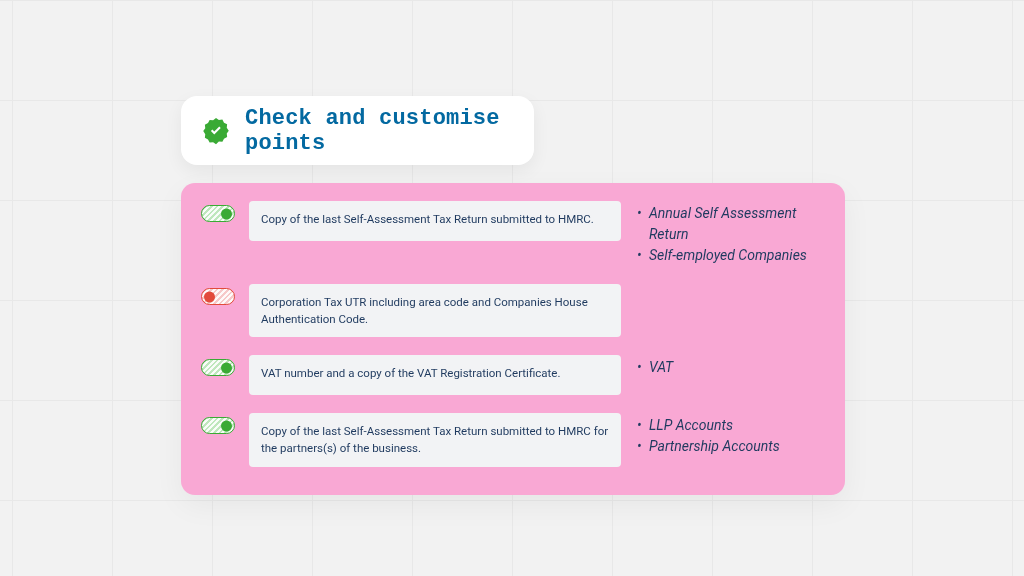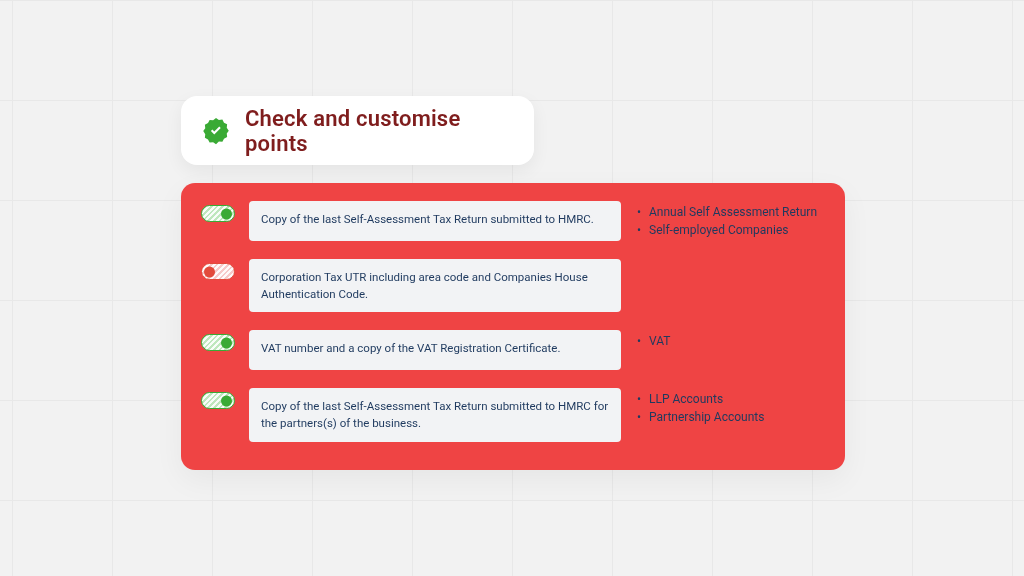--- a/index.html
+++ b/index.html
@@ -33,30 +33,31 @@
     gap: 14px;
     padding: 0 20px;
   }
   .badge-icon {
     width: 30px; height: 30px; flex: 0 0 30px;
     color: #3aaa35;
   }
   .header-title {
     font-size: 22px;
     font-weight: 600;
-    color: #7f1d1d;
+    color: #0369a1;
     letter-spacing: 0.2px;
+    font-family: Liberation Mono, monospace;
   }
 
   .panel {
     position: absolute;
     left: 181px;
     top: 183px;
     width: 664px;
-    background: #ef4444;
+    background: #f9a8d4;
     border-radius: 14px;
     box-shadow: 0 10px 30px rgba(0,0,0,0.05);
     padding: 18px 20px 16px 20px;
   }
 
   .row {
     display: flex;
     align-items: flex-start;
     gap: 14px;
     margin-bottom: 18px;
@@ -104,24 +105,25 @@
   .tags {
     flex: 1;
     padding-top: 2px;
   }
   .tags ul {
     list-style: none;
     padding-left: 12px;
   }
   .tags li {
     position: relative;
-    font-size: 12px;
+    font-size: 14px;
     line-height: 1.5;
     color: #1f3a5f;
     padding-left: 2px;
+    font-style: italic;
   }
   .tags li::before {
     content: "•";
     position: absolute;
     left: -10px;
     color: #1f3a5f;
   }
 
   .actions {
     display: flex;

